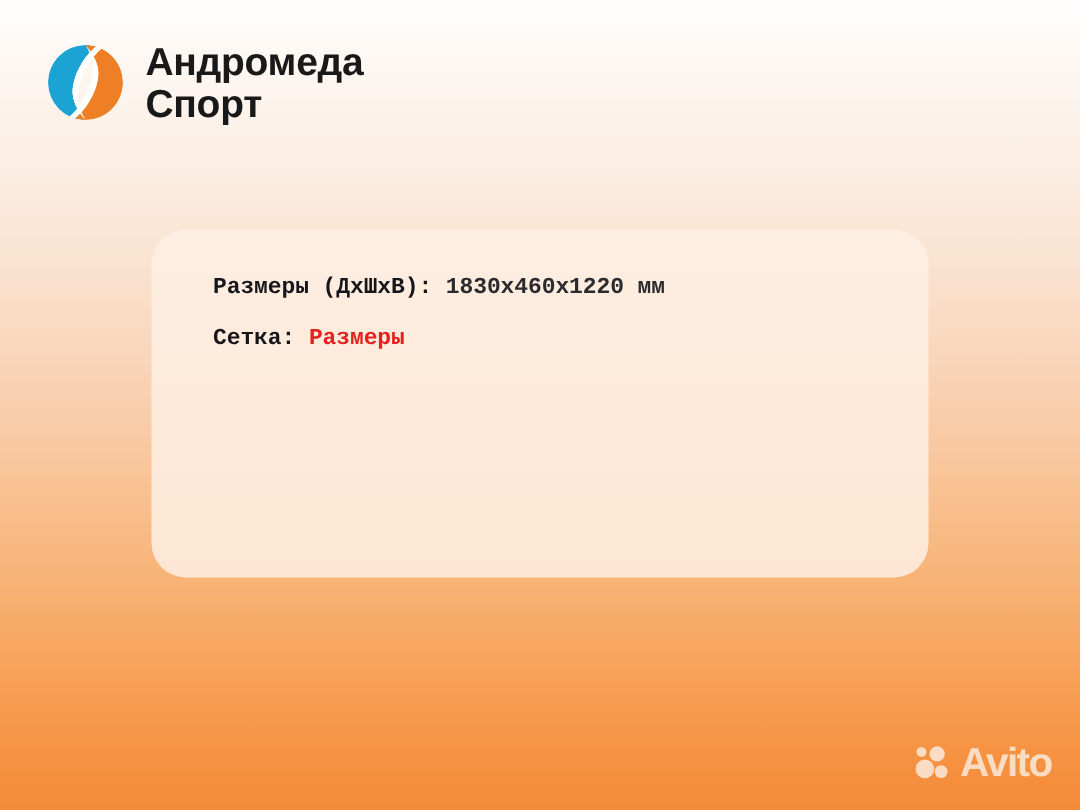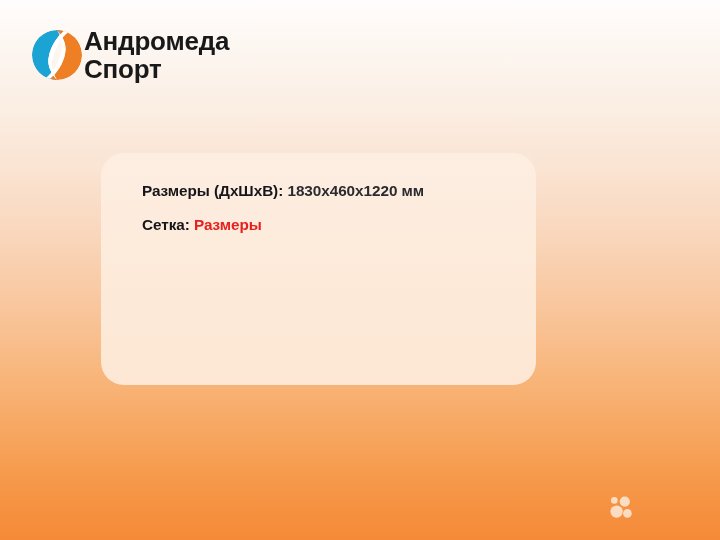--- a/index.html
+++ b/index.html
@@ -32,20 +32,21 @@
       #f58b39 100%);
   }
 
   
   .brand {
     position: absolute;
     left: 30px;
     top: 27px;
     display: flex;
     align-items: center;
+    gap: 13px;
   }
   .brand-mark {
     width: 54px;
     height: 54px;
     flex: 0 0 54px;
     display: block;
   }
   .brand-text {
     font-size: 26px;
     line-height: 1.08;
@@ -53,26 +54,27 @@
     color: #191919;
     letter-spacing: -0.2px;
     white-space: pre-line;
   }
 
   
   .info-card {
     position: absolute;
     left: 101px;
     top: 153px;
-    width: 435px;
+    width: 518px;
     height: 232px;
     border-radius: 23px;
     background: linear-gradient(to bottom, #fdeee2 0%, #fdead9 55%, #fde7d4 100%);
     box-sizing: border-box;
     padding: 28px 34px 0 41px;
+    font-family: Liberation Mono, monospace;
   }
   .spec-list {
     margin: 0;
     padding: 0;
     list-style: none;
   }
   .spec-row {
     font-size: 15.3px;
     line-height: 1.32;
     font-weight: bold;
@@ -150,15 +152,16 @@
     </ul>
   </div>
 
   <div class="avito-watermark">
     <svg class="avito-mark" viewBox="0 0 25 25">
       <circle cx="6.6" cy="16.6" r="6.2" fill="#fdf0e4"></circle>
       <circle cx="17.4" cy="18.4" r="4.3" fill="#fdf0e4"></circle>
       <circle cx="14.8" cy="6.6" r="5.1" fill="#fdf0e4"></circle>
       <circle cx="4.3" cy="5.4" r="3.3" fill="#fdf0e4"></circle>
     </svg>
+    <span class="avito-word">Avito</span>
   </div>
 
 </div>
 
 </body></html>

